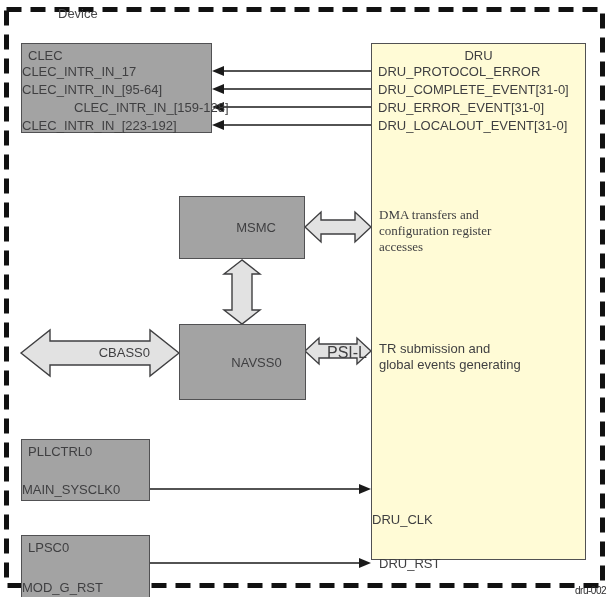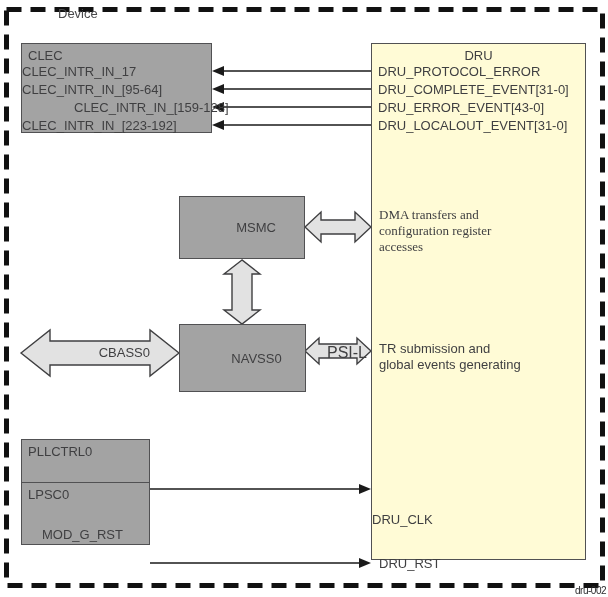--- a/index.html
+++ b/index.html
@@ -112,21 +112,21 @@
     <div class="sig-row right-align" style="left:0; right:3px; top:19px;">CLEC_INTR_IN_17</div>
     <div class="sig-row right-align" style="left:0; right:3px; top:37px;">CLEC_INTR_IN_[95-64]</div>
     <div class="sig-row right-align" style="left:12px; right:3px; top:55px;margin-left:40px;">CLEC_INTR_IN_[159-128]</div>
     <div class="sig-row right-align" style="left:0; right:3px; top:73px;">CLEC_INTR_IN_[223-192]</div>
   </div>
 
   <div class="box yellow" style="left:371px; top:43px; width:215px; height:517px;">
     <div class="box-title centered">DRU</div>
     <div class="sig-row" style="left:6px; top:19px;">DRU_PROTOCOL_ERROR</div>
     <div class="sig-row" style="left:6px; top:37px;">DRU_COMPLETE_EVENT[31-0]</div>
-    <div class="sig-row" style="left:6px; top:55px;">DRU_ERROR_EVENT[43-0]</div>
+    <div class="sig-row" style="left:6px; top:55px;">DRU_ERROR_EVENT[31-0]</div>
     <div class="sig-row" style="left:6px; top:73px;">DRU_LOCALOUT_EVENT[31-0]</div>
 
     <div class="note" style="left:7px; top:163px;font-family:Liberation Serif, serif;">
       <div>DMA transfers and</div>
       <div>configuration register</div>
       <div>accesses</div>
     </div>
 
     <div class="note" style="left:7px; top:297px;">
       <div>TR submission and</div>
@@ -134,32 +134,32 @@
     </div>
 
     <div class="sig-row" style="left:0; top:437px;margin-top:30px;">DRU_CLK</div>
     <div class="sig-row" style="left:7px; top:511px;">DRU_RST</div>
   </div>
 
   <div class="box" style="left:179px; top:196px; width:126px; height:63px;">
     <div class="center-box-label">MSMC</div>
   </div>
 
-  <div class="box" style="left:179px; top:324px; width:127px; height:68px;">
+  <div class="box" style="left:179px; top:324px; width:127px; height:76px;">
     <div class="center-box-label">NAVSS0</div>
   </div>
 
   <div class="arrow-label" style="left:50px; top:345px; width:100px;">CBASS0</div>
   <div class="arrow-label" style="left:309px; top:344px; width:58px; font-size:16px;">PSI-L</div>
 
   <div class="box" style="left:21px; top:439px; width:129px; height:62px;">
     <div class="box-title">PLLCTRL0</div>
     <div class="sig-row right-align" style="left:0; right:3px; top:41px;">MAIN_SYSCLK0</div>
   </div>
 
-  <div class="box" style="left:21px; top:482px; width:129px; height:63px;">
+  <div class="box" style="left:21px; top:535px; width:129px; height:63px;">
     <div class="box-title">LPSC0</div>
-    <div class="sig-row right-align" style="left:0; right:3px; top:43px;padding-left:20px;">MOD_G_RST</div>
+    <div class="sig-row right-align" style="left:0; right:3px; top:43px;">MOD_G_RST</div>
   </div>
 
   <div id="watermark">dru-002</div>
 
 </div>
 
 </body></html>

